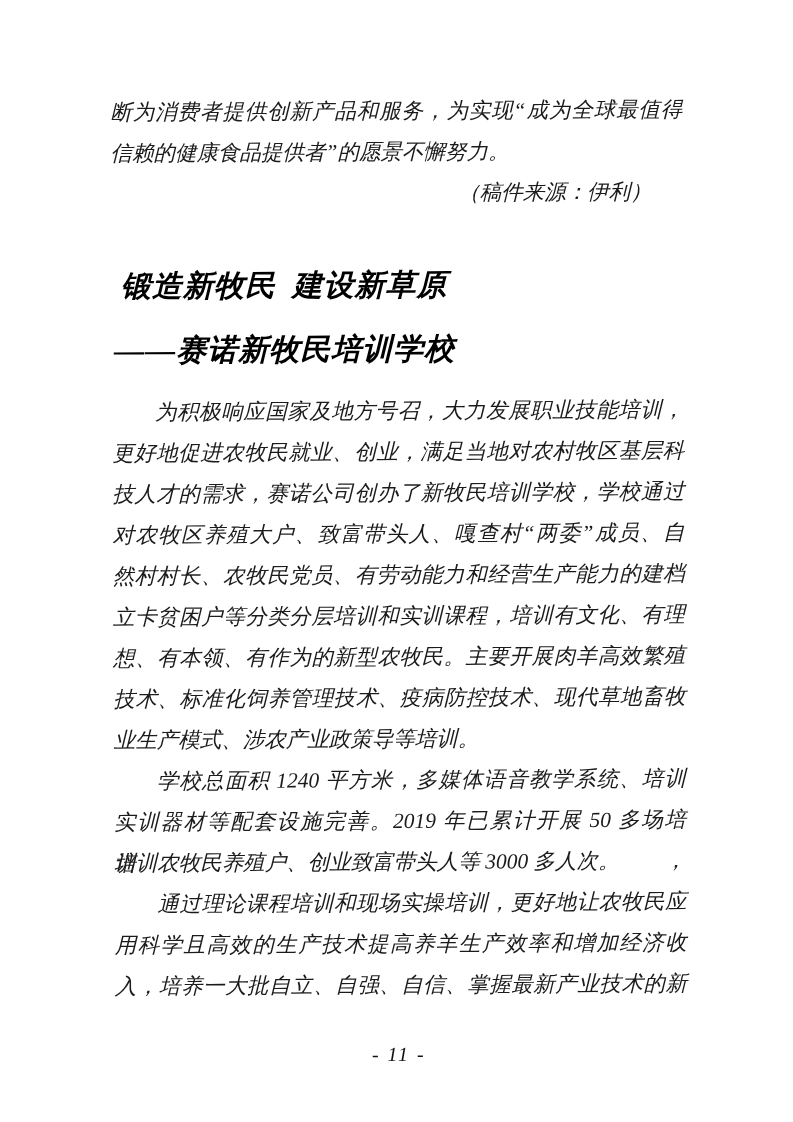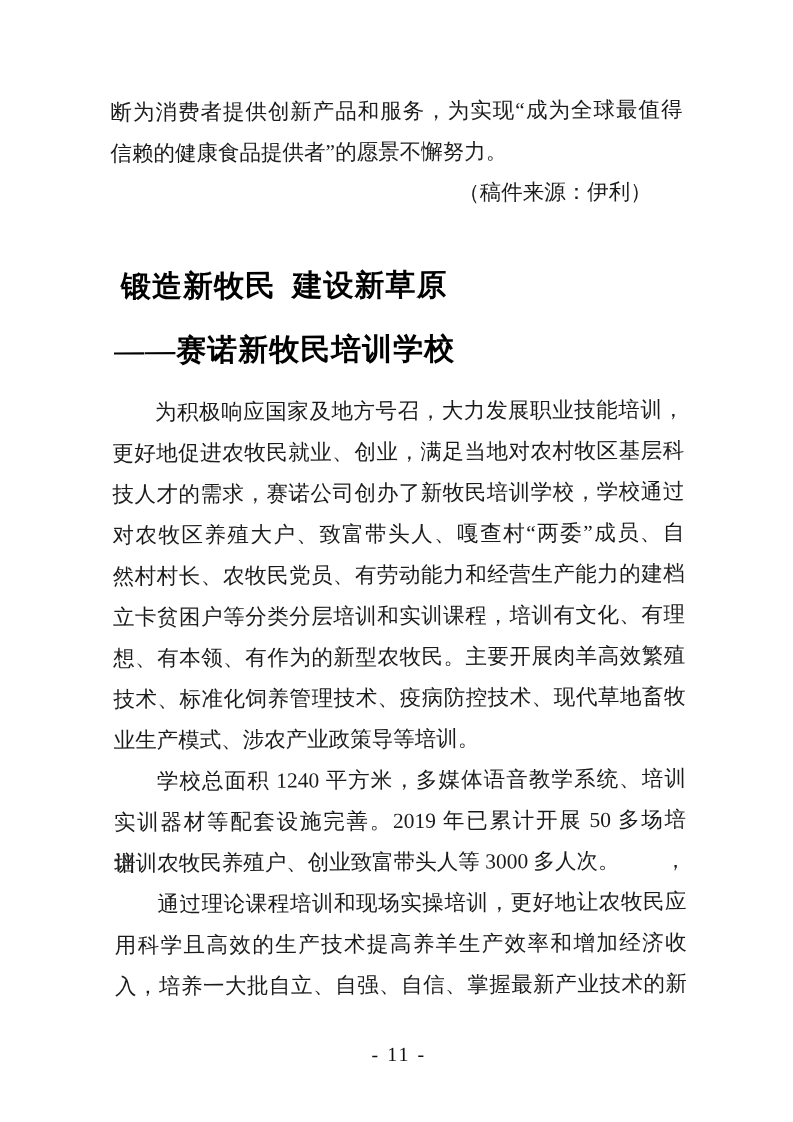--- a/index.html
+++ b/index.html
@@ -8,20 +8,21 @@
     background: #ffffff;
   }
   .page {
     position: relative;
     width: 793px;
     height: 1122px;
     background: #ffffff;
     overflow: hidden;
     font-family: "Liberation Serif", "DejaVu Serif", serif;
     color: #1b1b1b;
+    font-style: italic;
   }
   
   .sheet {
     position: absolute;
     inset: 0;
     transform: rotate(-0.3deg);
     transform-origin: 50% 55%;
   }
   .textcol {
     position: absolute;

